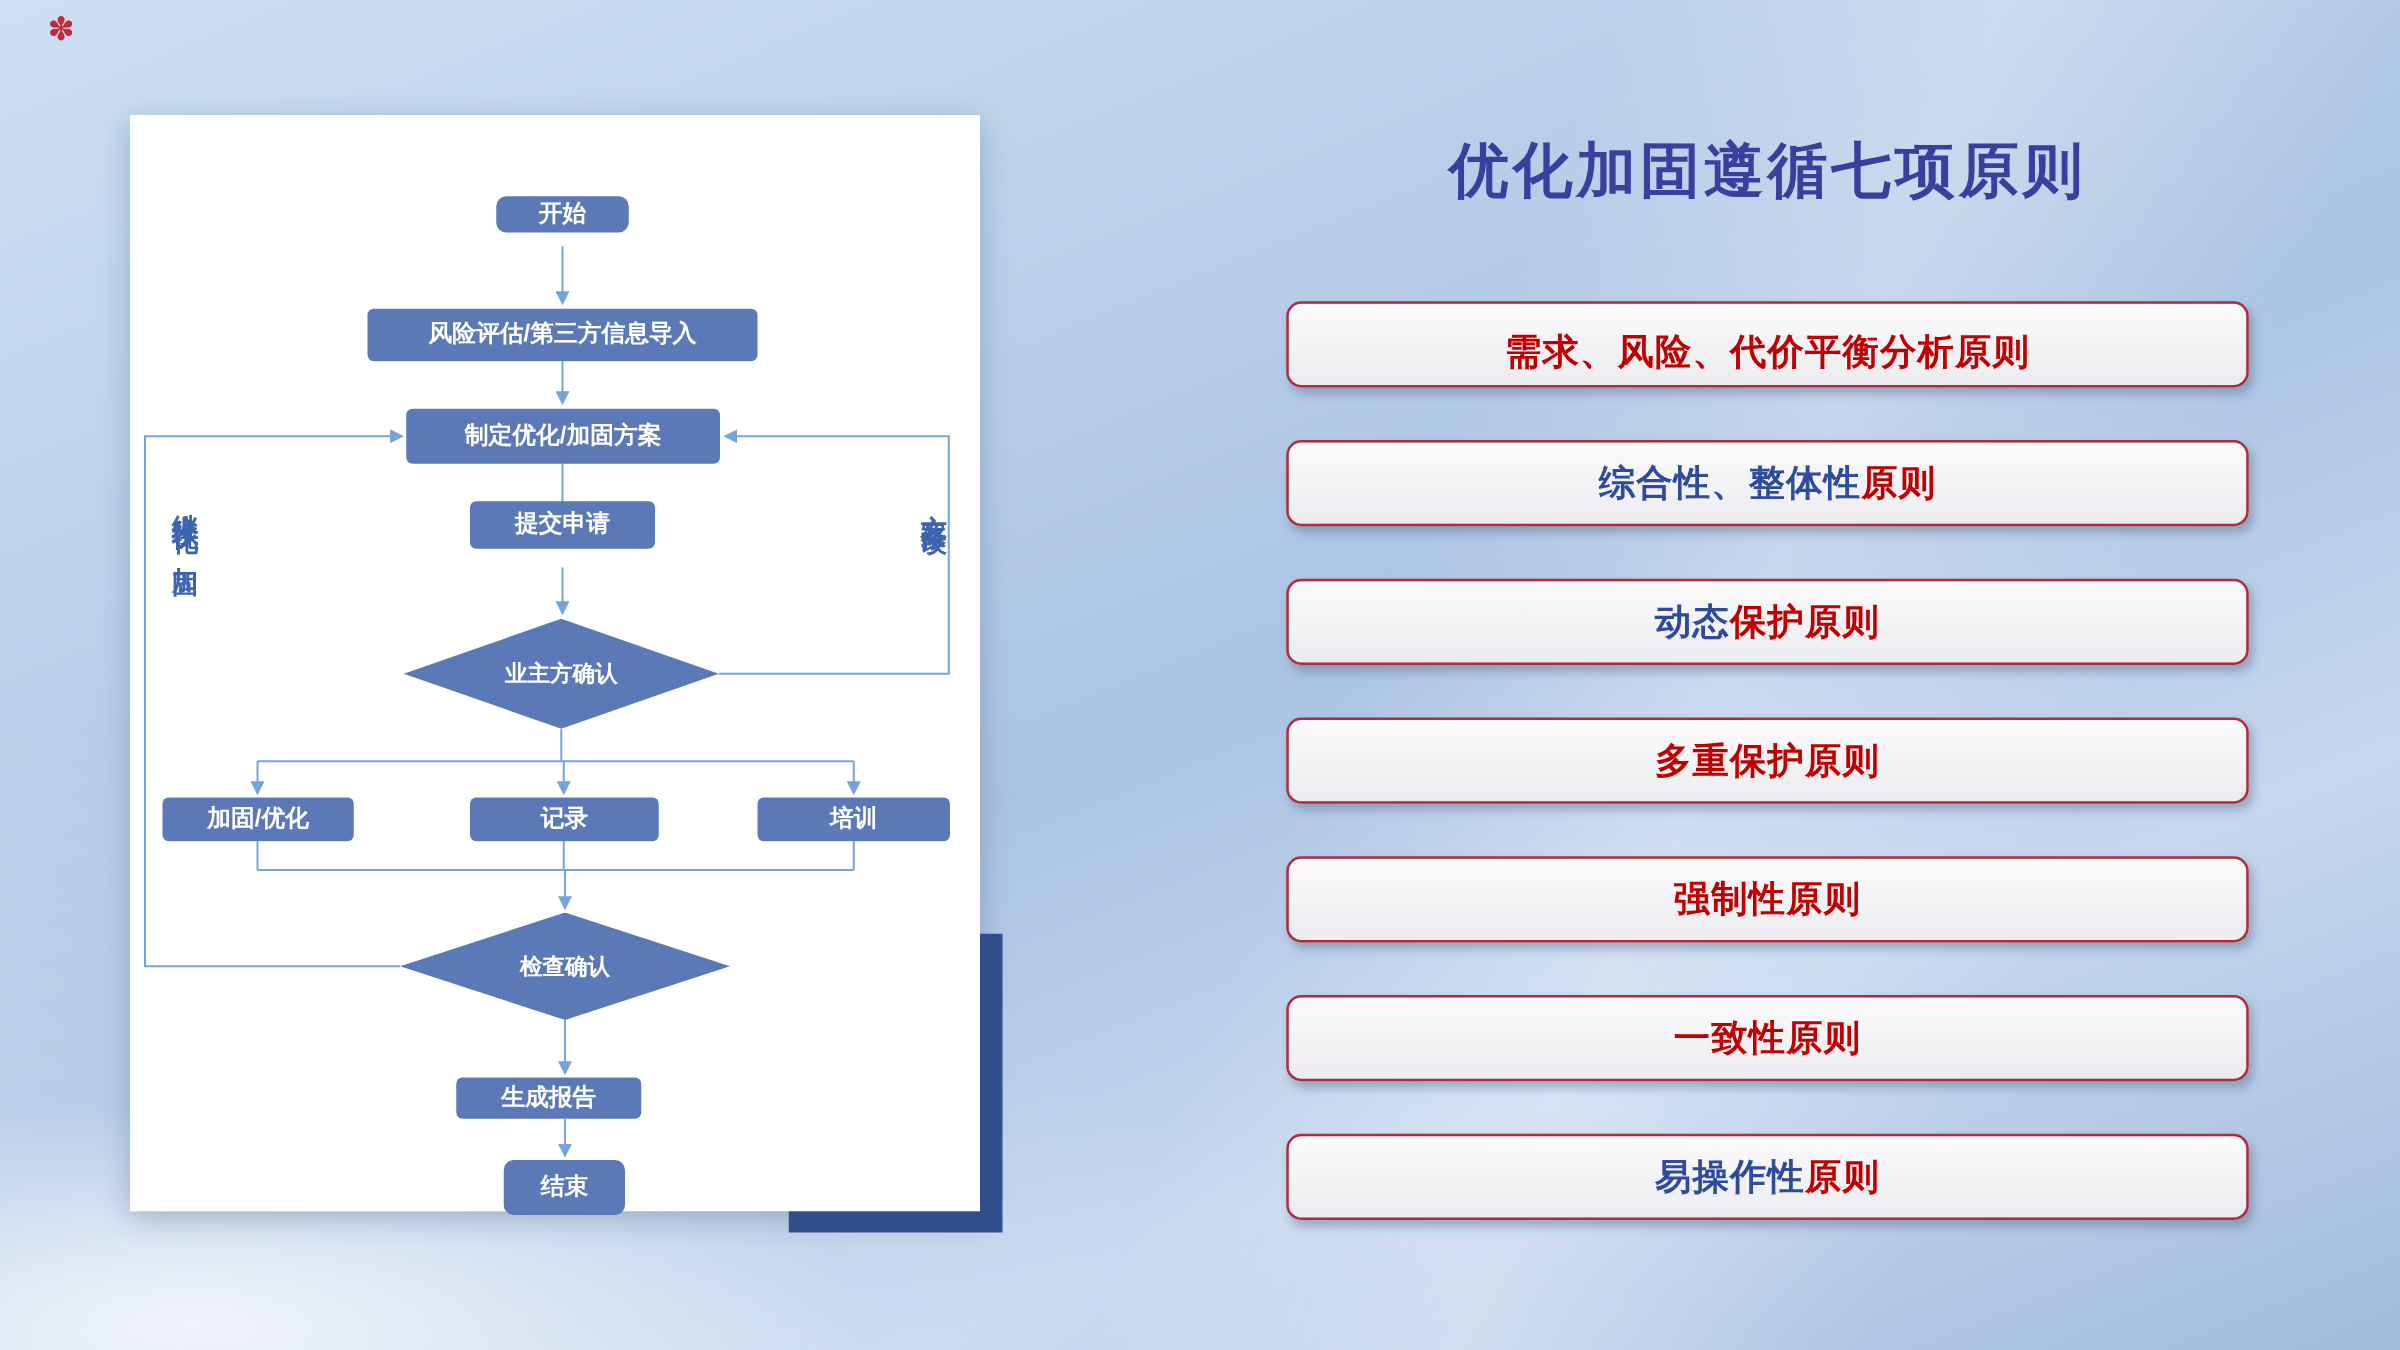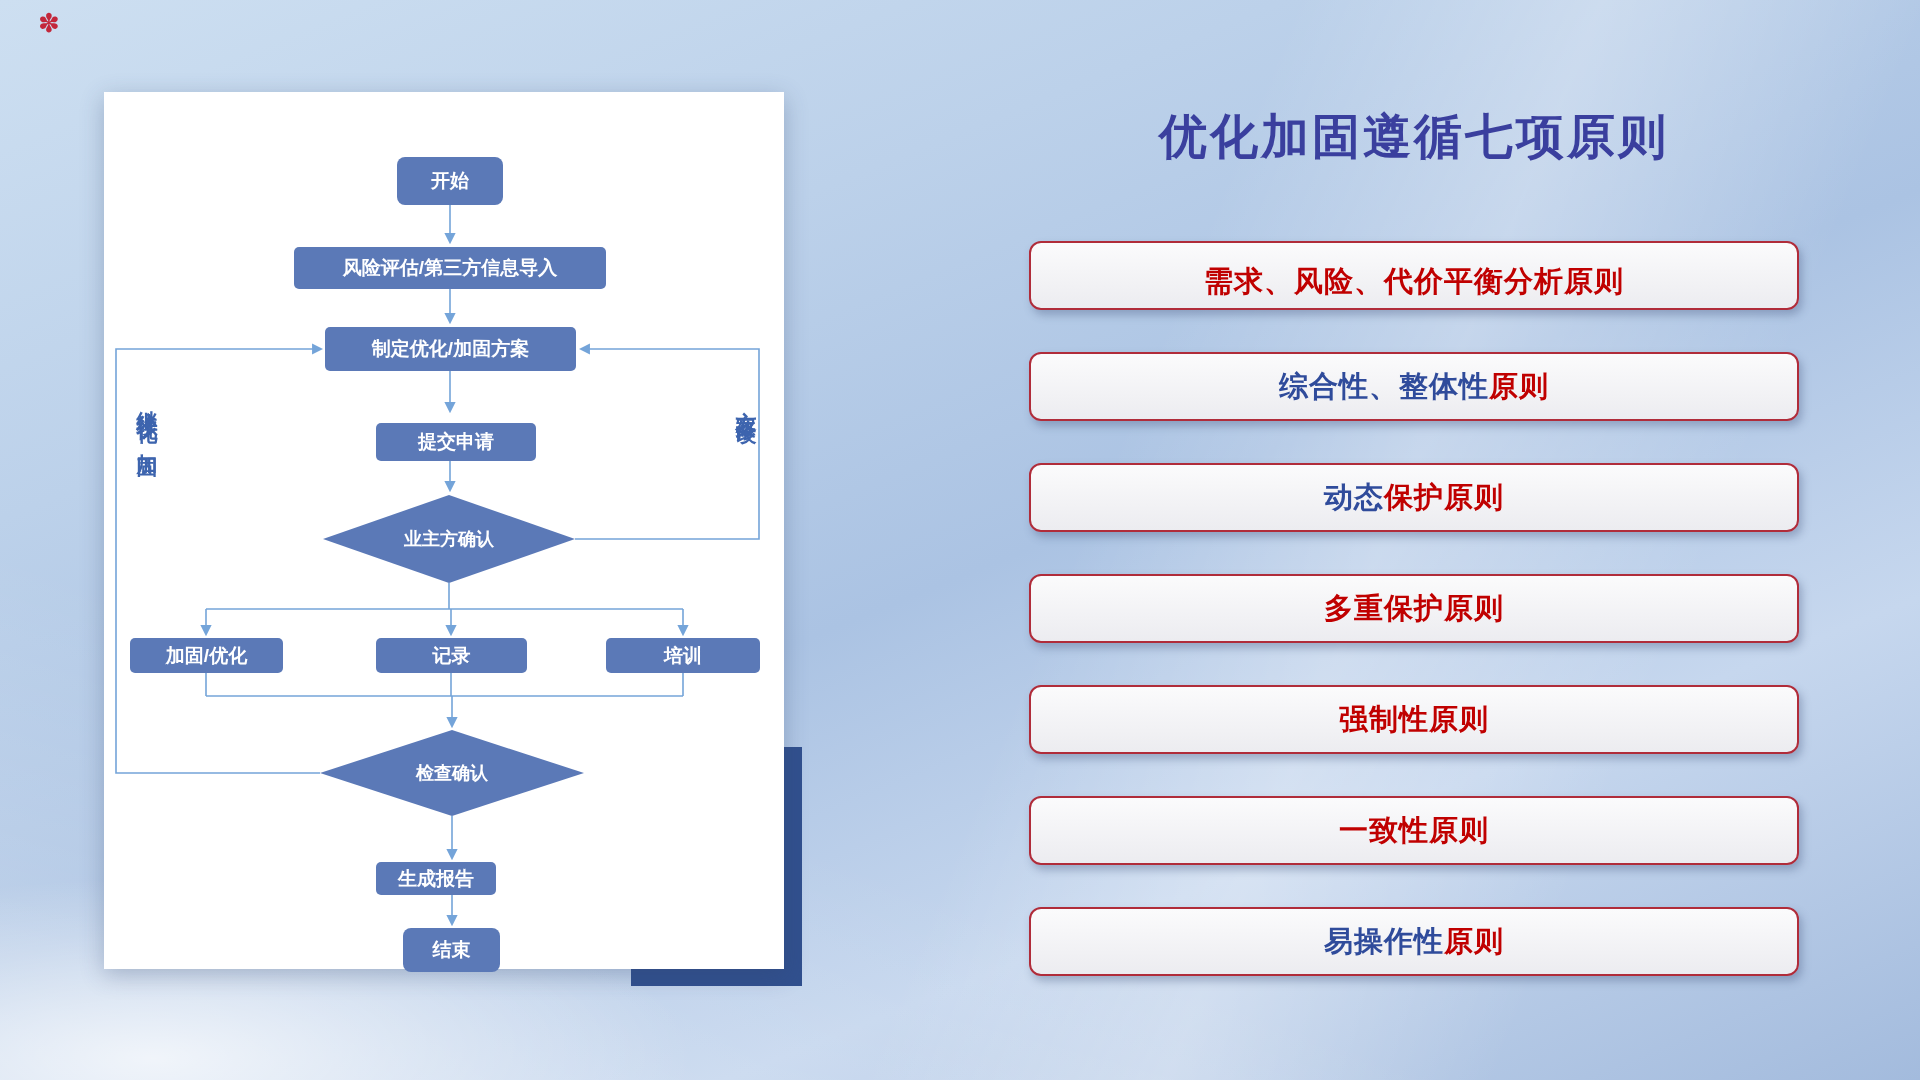--- a/index.html
+++ b/index.html
@@ -38,30 +38,30 @@
     border-radius: 5px; font-size: 19px; text-align: center; line-height: 1.15;
   }
   .node.pill { border-radius: 8px; }
   .diamond {
     position: absolute; background: #5b79b7; color: #ffffff; font-weight: bold;
     display: flex; align-items: center; justify-content: center;
     clip-path: polygon(50% 0%, 100% 50%, 50% 100%, 0% 50%);
     font-size: 18px; text-align: right;
   }
 
-  .n-start   { left: 293px; top: 65px;  width: 106px; height: 48px; }
+  .n-start   { left: 293px; top: 65px;  width: 106px; height: 29px; }
   .n-risk    { left: 190px; top: 155px; width: 312px; height: 42px; }
   .n-plan    { left: 221px; top: 235px; width: 251px; height: 44px; }
-  .n-submit  { left: 272px; top: 331px; width: 160px; height: 38px; }
+  .n-submit  { left: 272px; top: 309px; width: 148px; height: 38px; }
   .d-owner   { left: 219px; top: 403px; width: 252px; height: 88px; }
   .n-reinf   { left: 26px;  top: 546px; width: 153px; height: 35px; }
   .n-record  { left: 272px; top: 546px; width: 151px; height: 35px; }
   .n-train   { left: 502px; top: 546px; width: 154px; height: 35px; }
   .d-check   { left: 216px; top: 638px; width: 264px; height: 86px; }
-  .n-report  { left: 272px; top: 770px; width: 120px; height: 33px; }
+  .n-report  { left: 261px; top: 770px; width: 148px; height: 33px; }
   .n-end     { left: 299px; top: 836px; width: 97px;  height: 44px; }
 
   .v-label {
     position: absolute; writing-mode: vertical-rl; text-orientation: upright;
     color: #3d64ae; font-weight: bold; font-size: 21px; letter-spacing: 4px;
     line-height: 1.1;
   }
   .v-left  { left: 32px;  top: 302px; height: 170px; }
   .v-right { left: 631px; top: 302px; height: 130px; }
 

